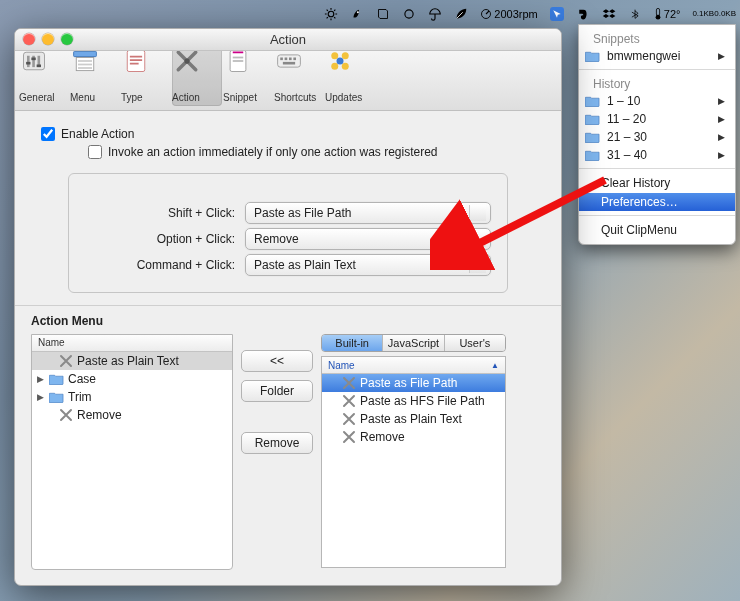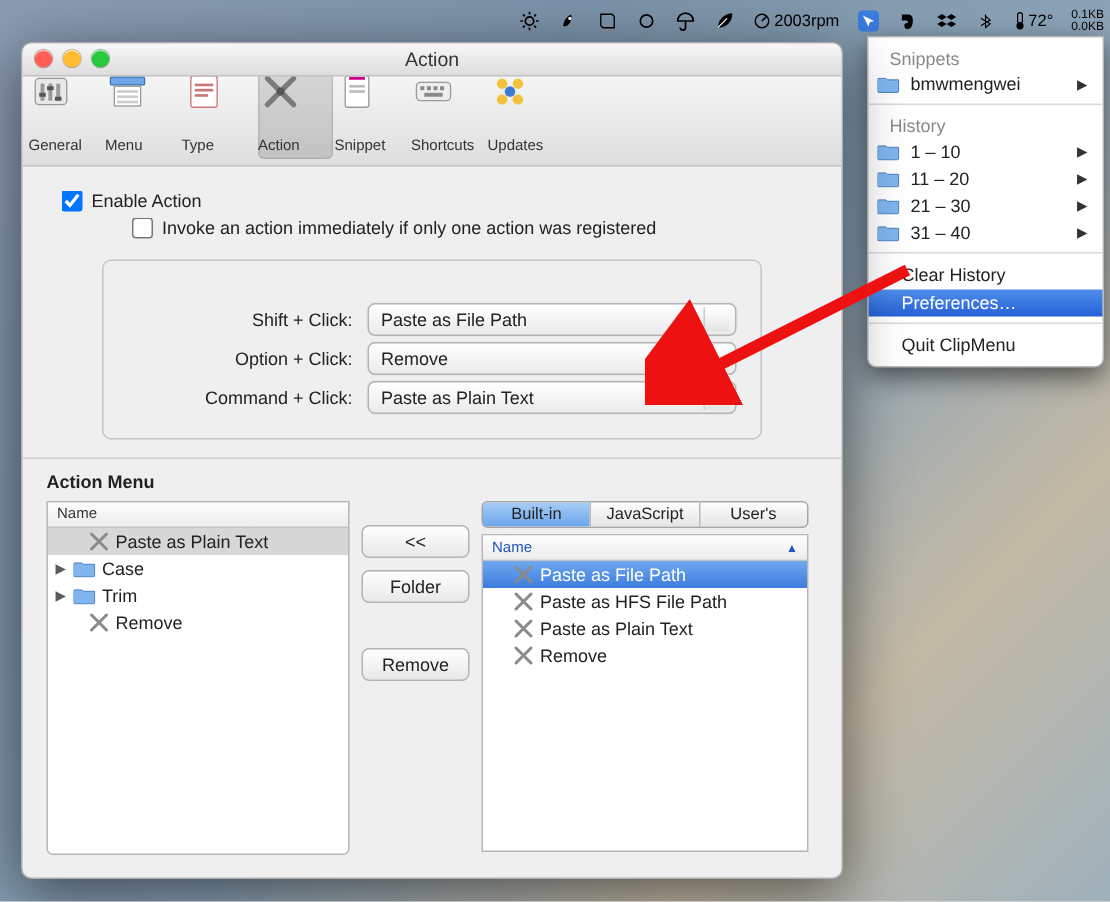--- a/index.html
+++ b/index.html
@@ -11,21 +11,21 @@
   }
   
   .menubar {
     position: absolute; top: 4px; right: 4px; height: 20px;
     display: flex; align-items: center; gap: 12px;
     font-size: 11px; color: #000;
   }
   .menubar .mb { display:flex; align-items:center; gap:2px; }
   .menubar .pad { width: 14px; height: 14px; display:flex; align-items:center; justify-content:center; }
   .menubar svg { display:block }
-  .stack { display:flex; flex-direction:column; line-height:8px; font-size:8px; text-align:right;}
+  .stack { display:flex; flex-direction:row; line-height:8px; font-size:8px; text-align:right;}
   
   .clipmenu {
     position: absolute; top: 24px; right: 4px; width: 158px;
     background: #fff; border: 1px solid #b9b9b9; border-radius: 0 0 6px 6px;
     box-shadow: 0 6px 18px rgba(0,0,0,0.55);
     font-size: 12px; padding: 4px 0;
   }
   .cm-section-title { color:#8a8a8a; padding: 3px 14px 1px; font-size:12px;}
   .cm-item { display:flex; align-items:center; gap:7px; padding: 2px 14px 2px 6px; position:relative;}
   .cm-item.hasarrow::after { content:"▶"; position:absolute; right:10px; font-size:9px; color:#333;}
@@ -101,21 +101,21 @@
   .li.highlight { background:linear-gradient(#6fa8ef,#3d7cde); color:#fff;}
   .li .tri { width:9px; font-size:9px; color:#5a5a5a; text-align:center;}
   .x-icon { width:14px; height:14px;}
   .smfolder { width:15px;height:12px;}
   .midbtns { display:flex; flex-direction:column; gap:8px; padding-top:16px;}
   .btn {
     min-width:72px; height:22px; border:1px solid #b3b3b3; border-radius:5px;
     background:linear-gradient(#fff,#e8e8e8); font-size:12px;
     display:flex; align-items:center; justify-content:center;
   }
-  .rightcol { width:218px;}
+  .rightcol { width:185px;}
   .seg {
     height:18px; display:flex; border:1px solid #a4a4a4; border-radius:4px; overflow:hidden;
     margin-bottom:4px;
   }
   .seg > div { flex:1; display:flex; align-items:center; justify-content:center; font-size:11px; background:linear-gradient(#fdfdfd,#e5e5e5);}
   .seg > div + div { border-left:1px solid #b8b8b8;}
   .seg > div.on { background:linear-gradient(#a6cdf6,#6ca5ec);}
   .rlist { height:212px; border:1px solid #b6b6b6; background:#fff;}
   
   .arrow { position:absolute; left:430px; top:175px; width:180px; height:95px; pointer-events:none;}

